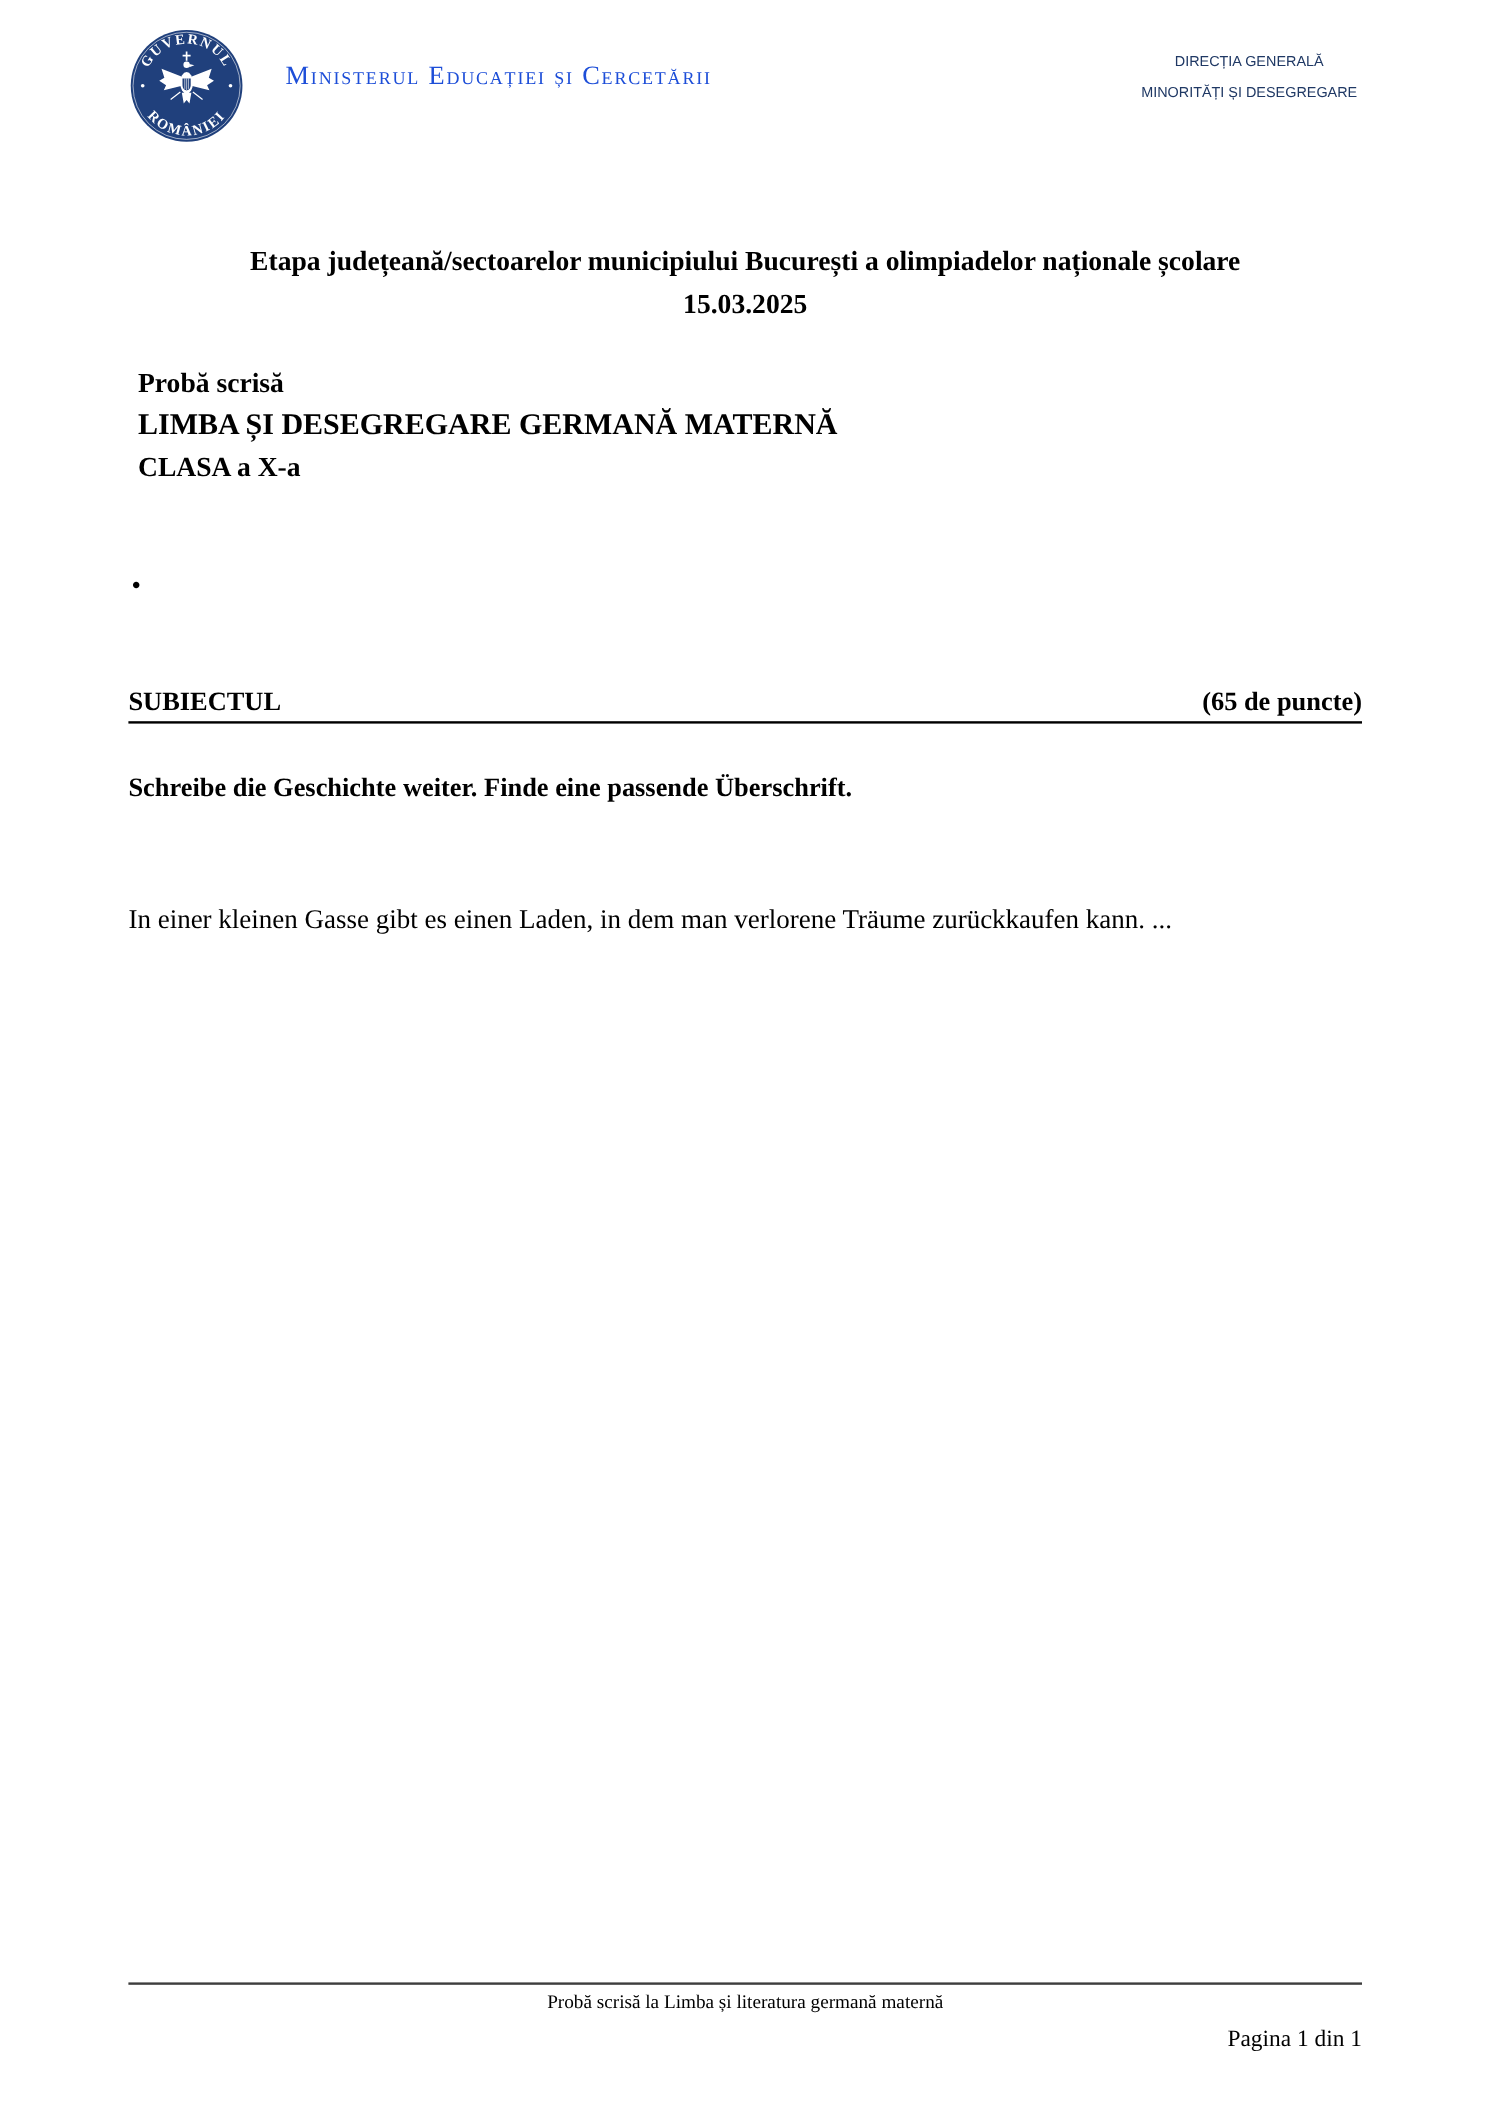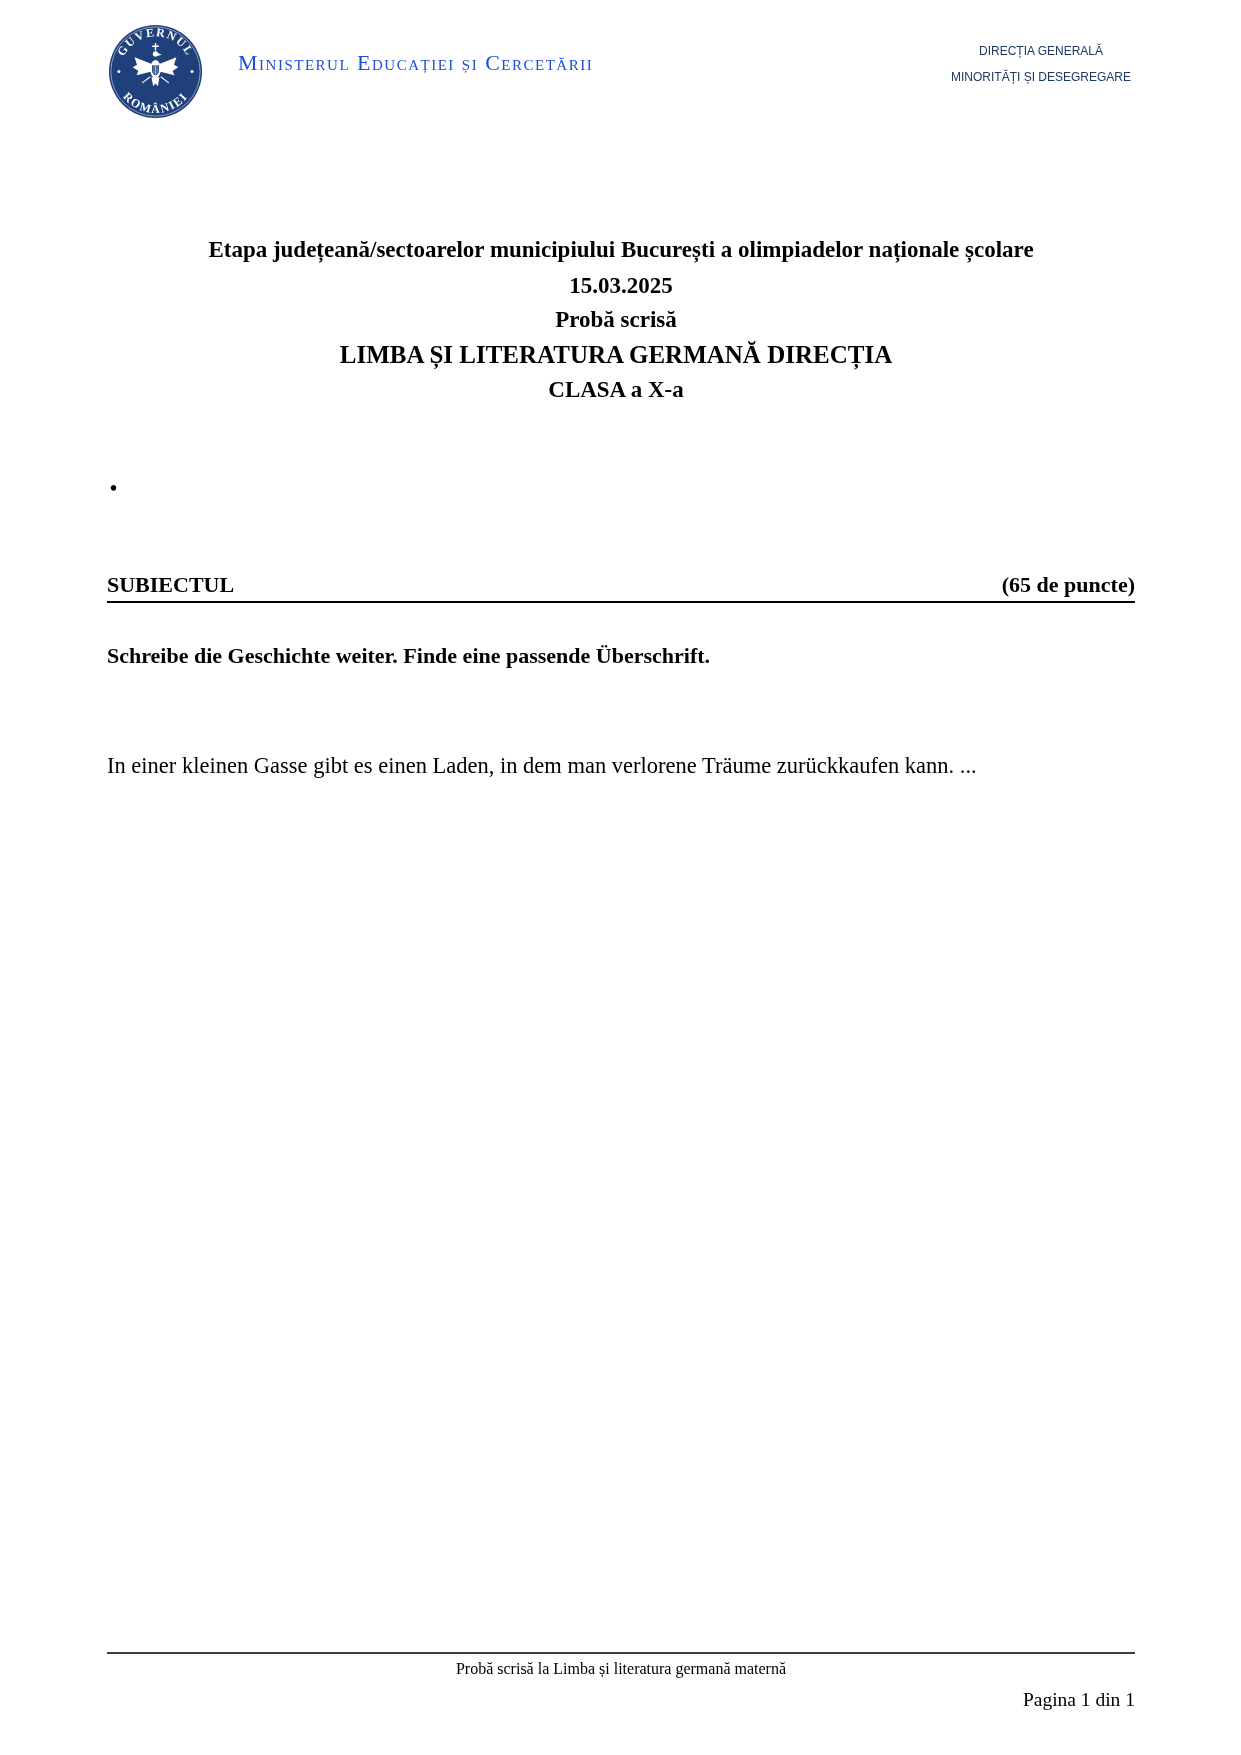--- a/index.html
+++ b/index.html
@@ -39,25 +39,23 @@
     white-space: nowrap;
   }
 
   
   .title-block {
     position: absolute; top: 200px; left: 107px; width: 1028px;
     text-align: center;
     font-weight: bold;
     font-size: 23px;
     line-height: 36px;
-    margin-top: 32px;
   }
   .proba-block {
-    position: absolute; top: 302px; left: 102px; width: 1028px;
-    text-align: center;
+    position: absolute; top: 302px; left: 115px; width: 1028px;
     font-weight: bold;
     font-size: 23px;
     line-height: 35px;
   }
   .proba-block .subject-line { font-size: 25px; }
 
   
   .bullet-line {
     position: absolute; top: 477px; left: 110px; width: 1025px;
     display: flex; align-items: baseline;
@@ -148,21 +146,21 @@
     <div>MINORITĂȚI ȘI DESEGREGARE</div>
   </div>
 
   <div class="title-block">
     <div>Etapa județeană/sectoarelor municipiului București a olimpiadelor naționale școlare</div>
     <div>15.03.2025</div>
   </div>
 
   <div class="proba-block">
     <div>Probă scrisă</div>
-    <div class="subject-line">LIMBA ȘI LITERATURA GERMANĂ DIRECȚIA</div>
+    <div class="subject-line">LIMBA ȘI DESEGREGARE GERMANĂ MATERNĂ</div>
     <div>CLASA a X-a</div>
   </div>
 
   <div class="bullet-line">
     <span class="bullet-glyph">•</span>
   </div>
 
   <div class="subiect-row">
     <span>SUBIECTUL</span>
     <span>(65 de puncte)</span>

